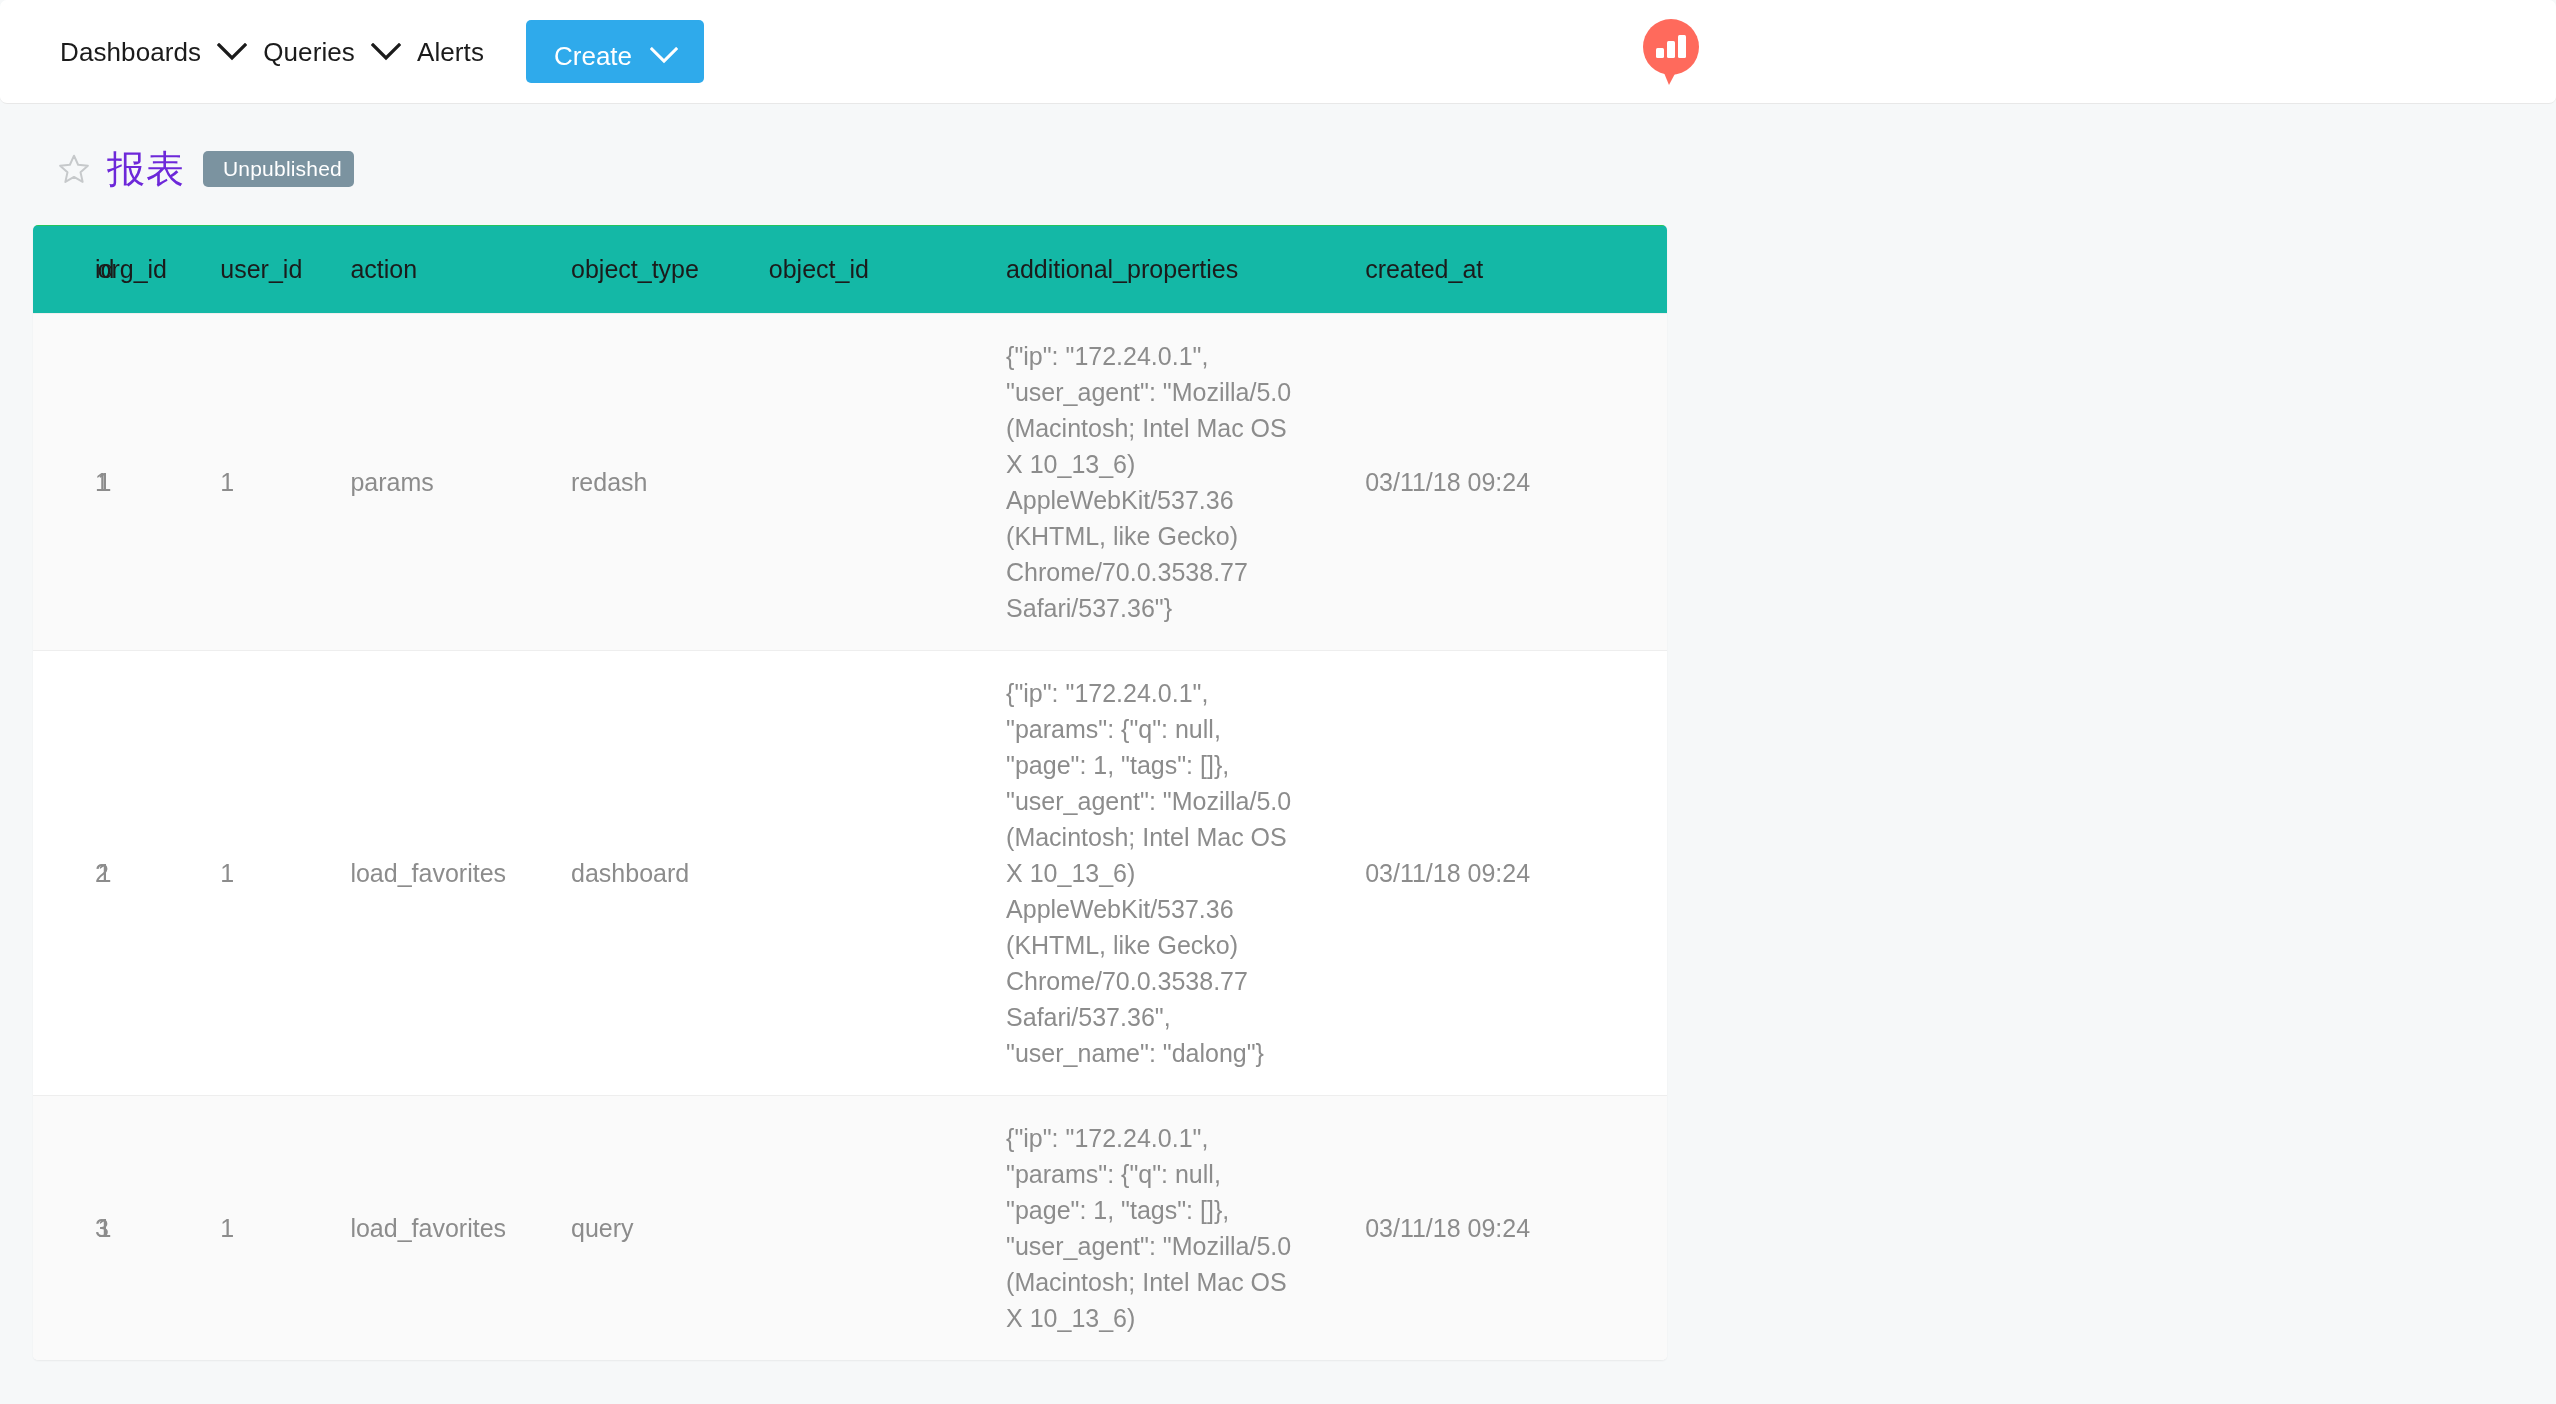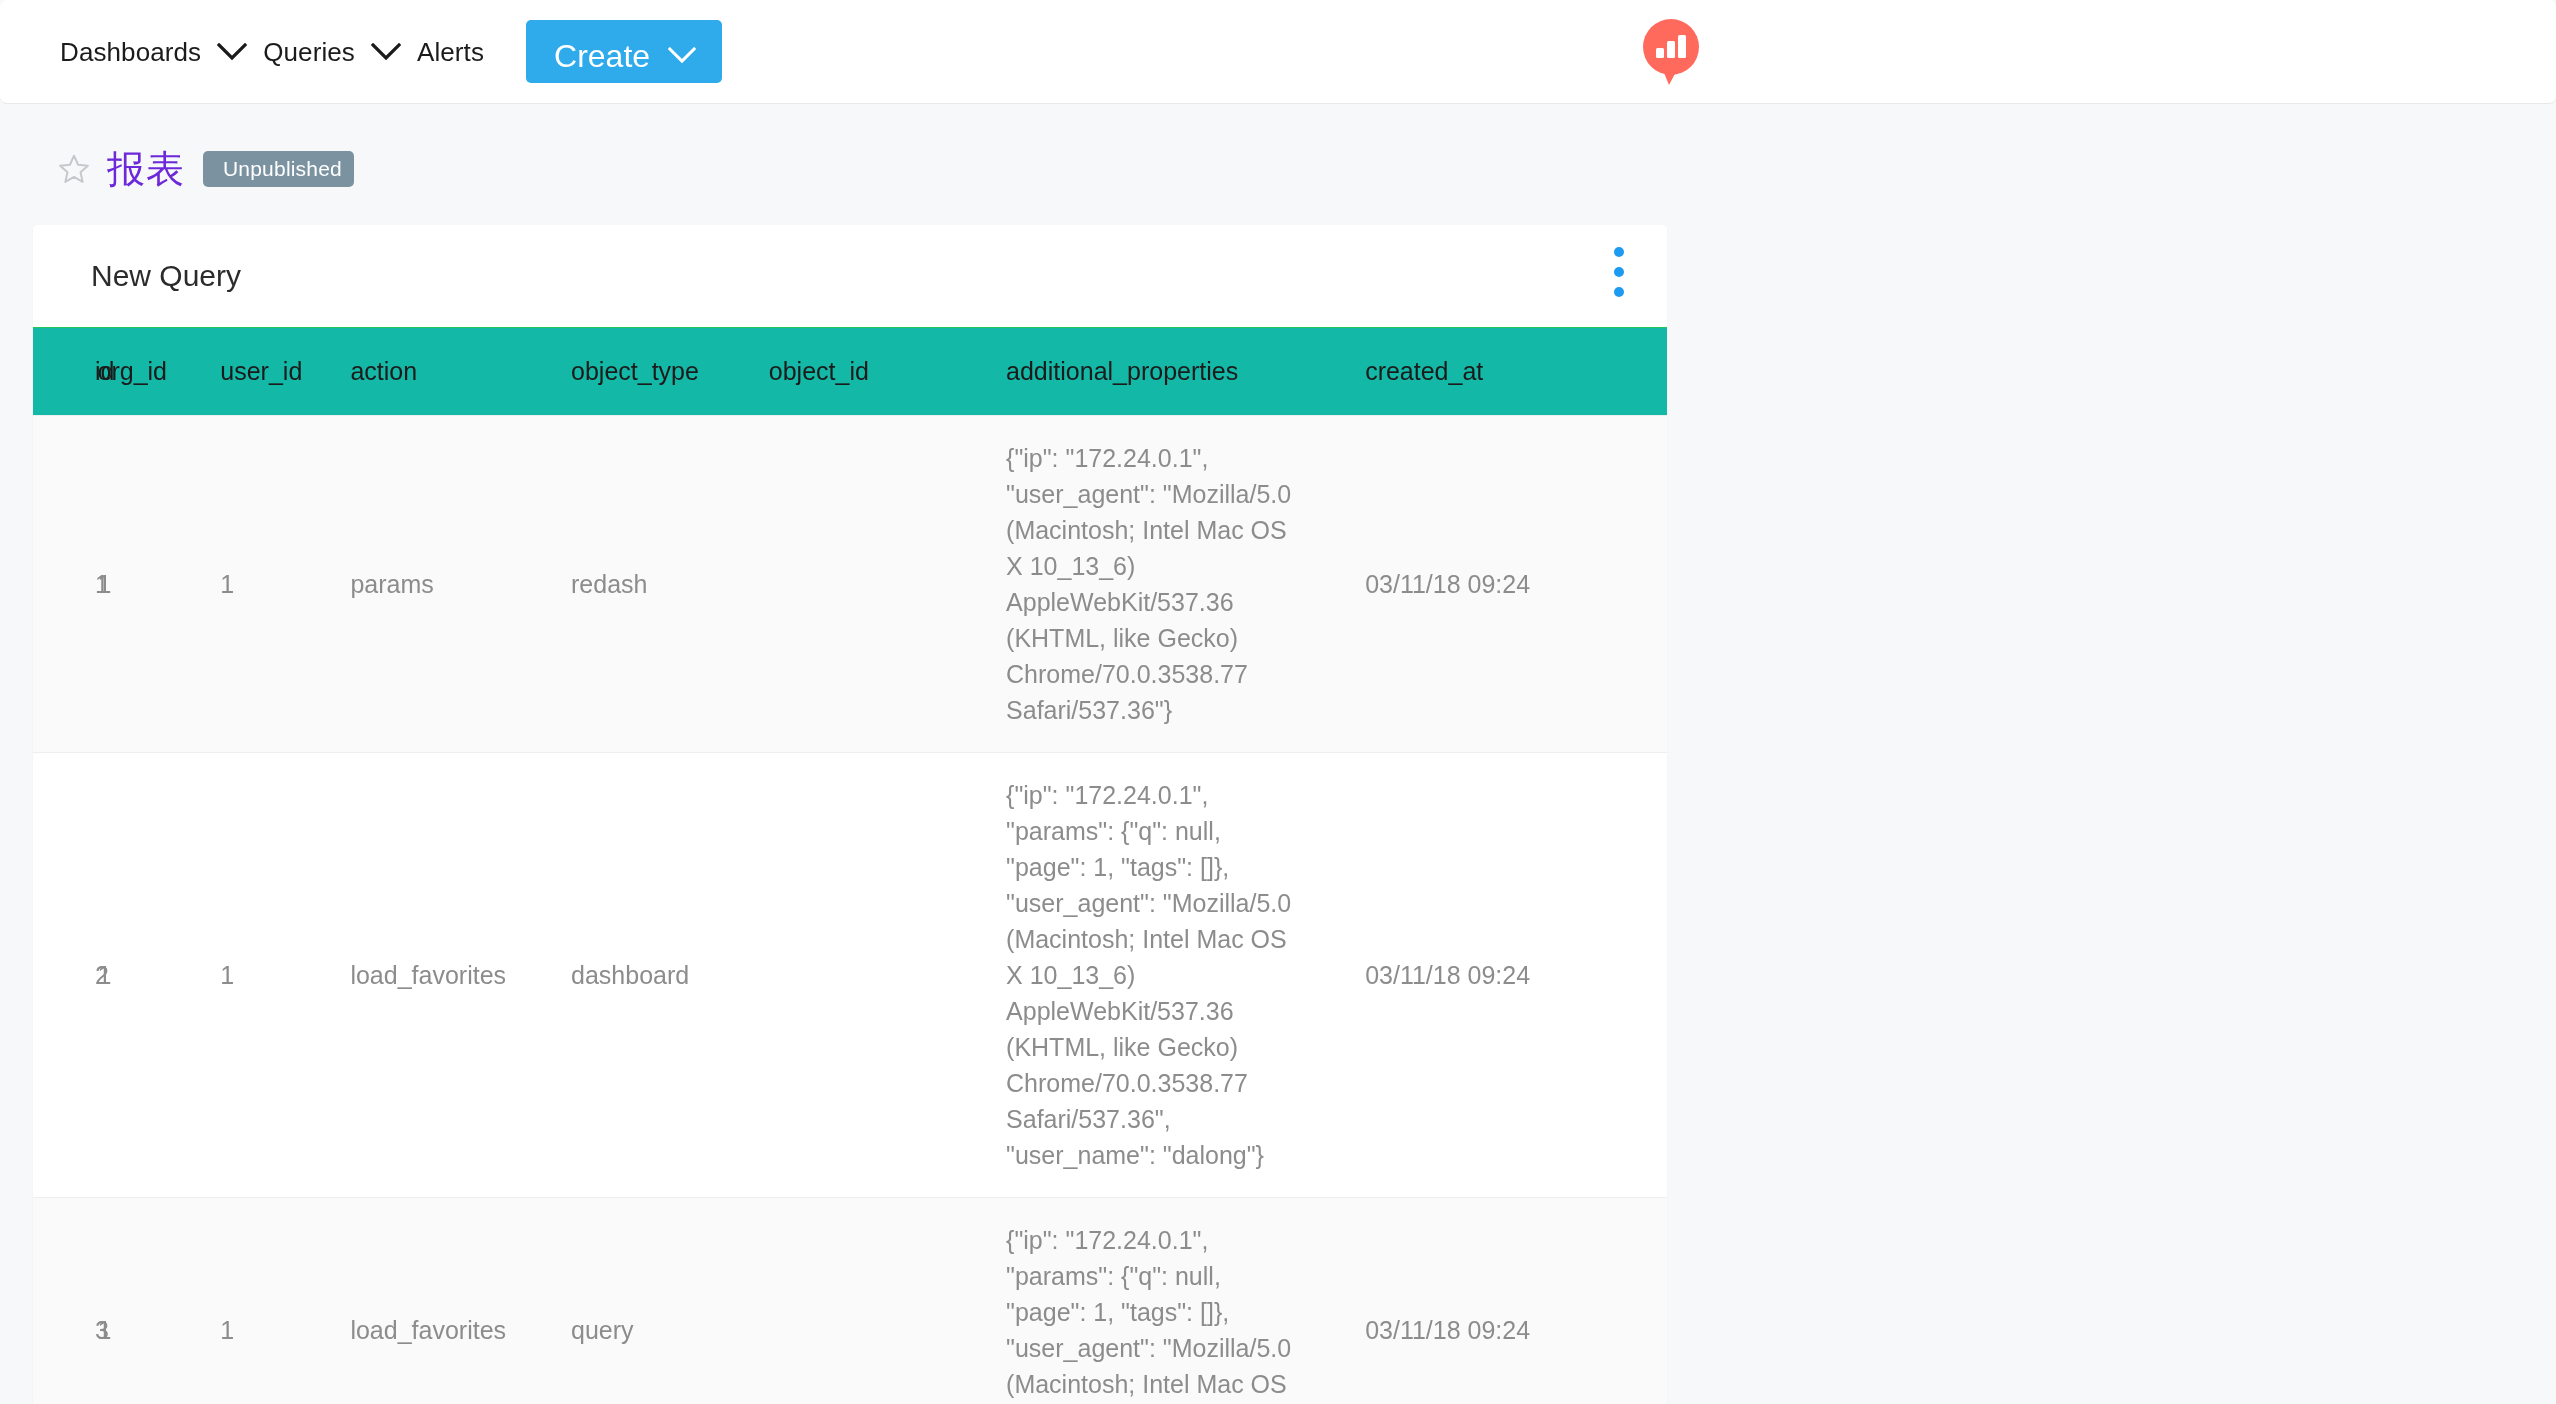--- a/index.html
+++ b/index.html
@@ -51,21 +51,21 @@
   .nav-caret svg { display: block; }
 
   .create-btn {
     margin-left: 42px;
     background: #2faaeb;
     color: #ffffff;
     border: none;
     border-radius: 5px;
     height: 63px;
     padding: 8px 26px 0 28px;
-    font-size: 32px;
+    font-size: 26px;
     font-family: "Liberation Sans", sans-serif;
     display: flex;
     align-items: center;
     gap: 18px;
     cursor: pointer;
     line-height: 1;
   }
 
   .logo {
     position: absolute;
@@ -244,28 +244,20 @@
     <svg width="34" height="34" viewBox="0 0 24 24">
       <path d="M12 2.6 L14.9 9.0 L21.8 9.7 L16.6 14.3 L18.1 21.1 L12 17.6 L5.9 21.1 L7.4 14.3 L2.2 9.7 L9.1 9.0 Z" fill="none" stroke="#c6c9cb" stroke-width="1.4" stroke-linejoin="round"></path>
     </svg>
   </span>
   <h1 class="page-title">报表</h1>
   <span class="badge-unpublished">Unpublished</span>
 </div>
 
 <div class="card">
 
-  <div class="card-header">
-    <span class="card-title">New Query</span>
-    <div class="kebab">
-      <span></span>
-      <span></span>
-      <span></span>
-    </div>
-  </div>
 
   <table class="results">
     <thead>
       <tr>
         <th class="c-id">id</th>
         <th class="c-org">org_id</th>
         <th class="c-user">user_id</th>
         <th class="c-action">action</th>
         <th class="c-objtype">object_type</th>
         <th class="c-objid">object_id</th>

